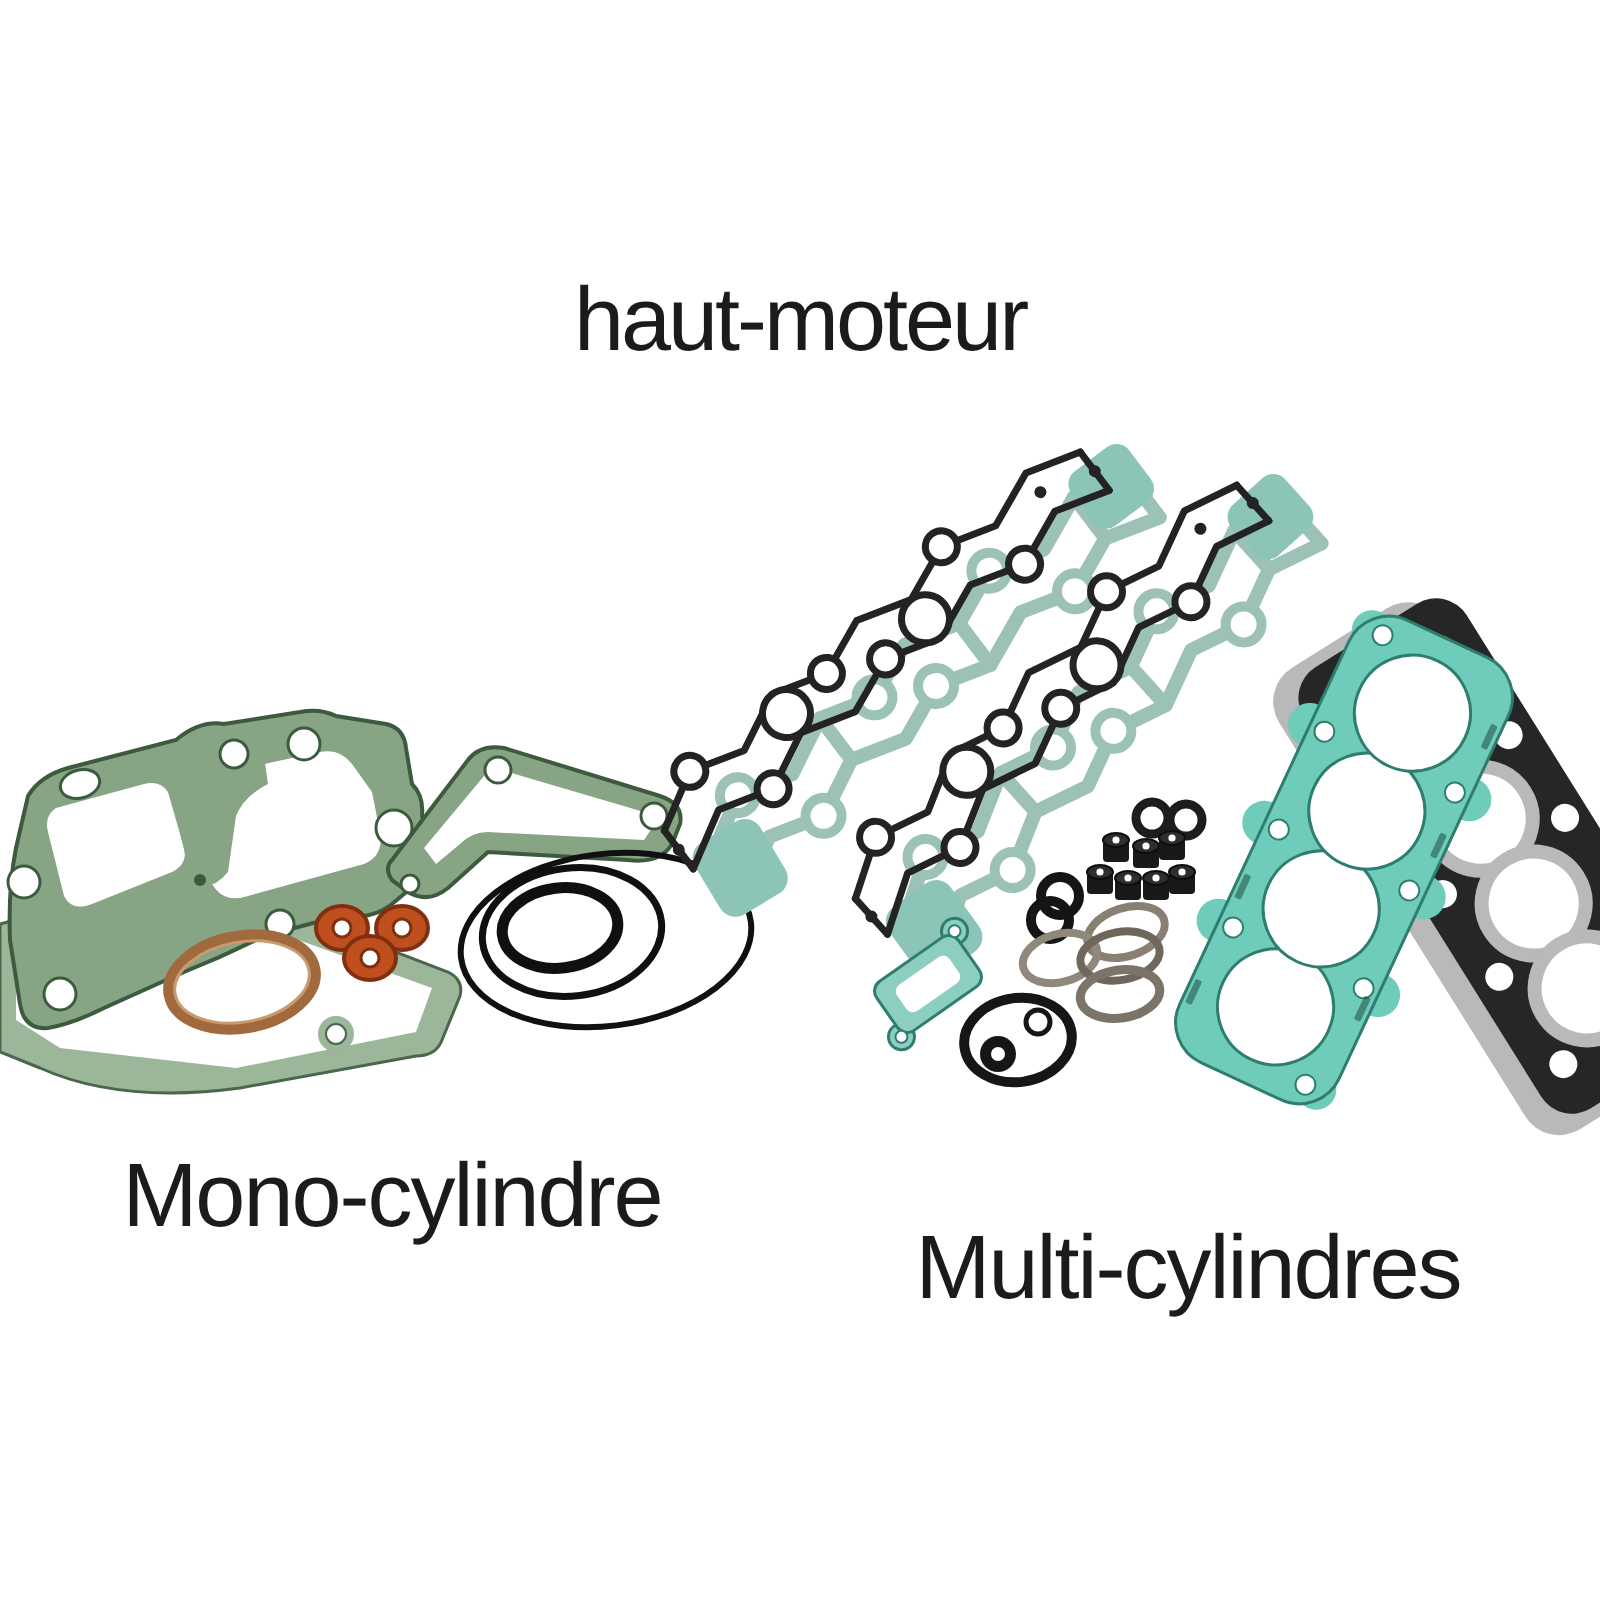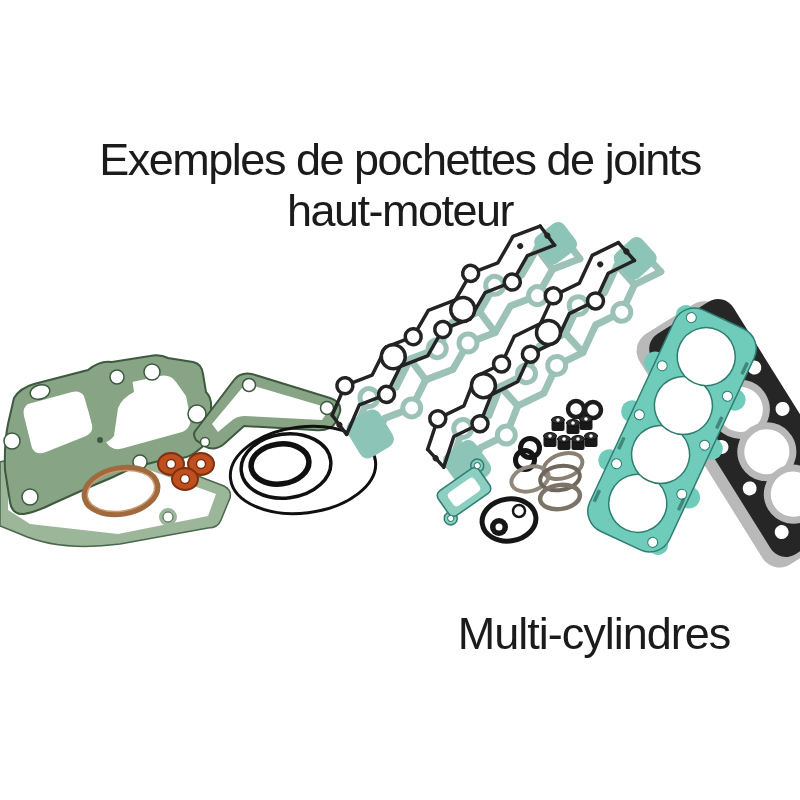--- a/index.html
+++ b/index.html
@@ -13,21 +13,20 @@
   .label-mono{left:196px;}
   .label-multi{left:594px;margin-top:36px;}
   svg.art{position:absolute;left:0;top:0;width:800px;height:800px;}
 </style>
 </head>
 <body>
 
 <div class="canvas">
 
   <div class="title">
-    <span>Exemples de pochettes de joints</span>
     <span>haut-moteur</span>
   </div>
 
   <svg class="art" viewBox="0 0 800 800">
     <defs>
       <g id="ladder">
         <g stroke="#9cc2b8" fill="none" stroke-width="7" stroke-linejoin="round" stroke-linecap="round">
           <path d="M-140,10 L-112,-6 L-84,2 L-56,-12 L-28,-4 L0,-16 L28,-8 L56,-20 L84,-12 L112,-24 L140,-16"></path>
           <path d="M-140,36 L-112,20 L-84,28 L-56,14 L-28,22 L0,10 L28,18 L56,6 L84,14 L112,2 L140,10"></path>
           <path d="M-140,10 L-140,36 M-56,-12 L-56,14 M28,-8 L28,18 M112,-24 L112,2 M140,-16 L140,10"></path>
@@ -268,15 +267,16 @@
 
       <g>
         <ellipse cx="509" cy="520" rx="27" ry="21" transform="rotate(-8 509 520)" fill="#ffffff" stroke="#161616" stroke-width="5"></ellipse>
         <circle cx="499" cy="527" r="9" fill="#161616"></circle>
         <circle cx="499" cy="527" r="3.5" fill="#ffffff"></circle>
         <circle cx="519" cy="511" r="6" fill="#ffffff" stroke="#161616" stroke-width="2.5"></circle>
       </g>
     </g>
   </svg>
 
+  <div class="group-label label-mono">Mono-cylindre</div>
   <div class="group-label label-multi">Multi-cylindres</div>
 
 </div>
 
 </body></html>

